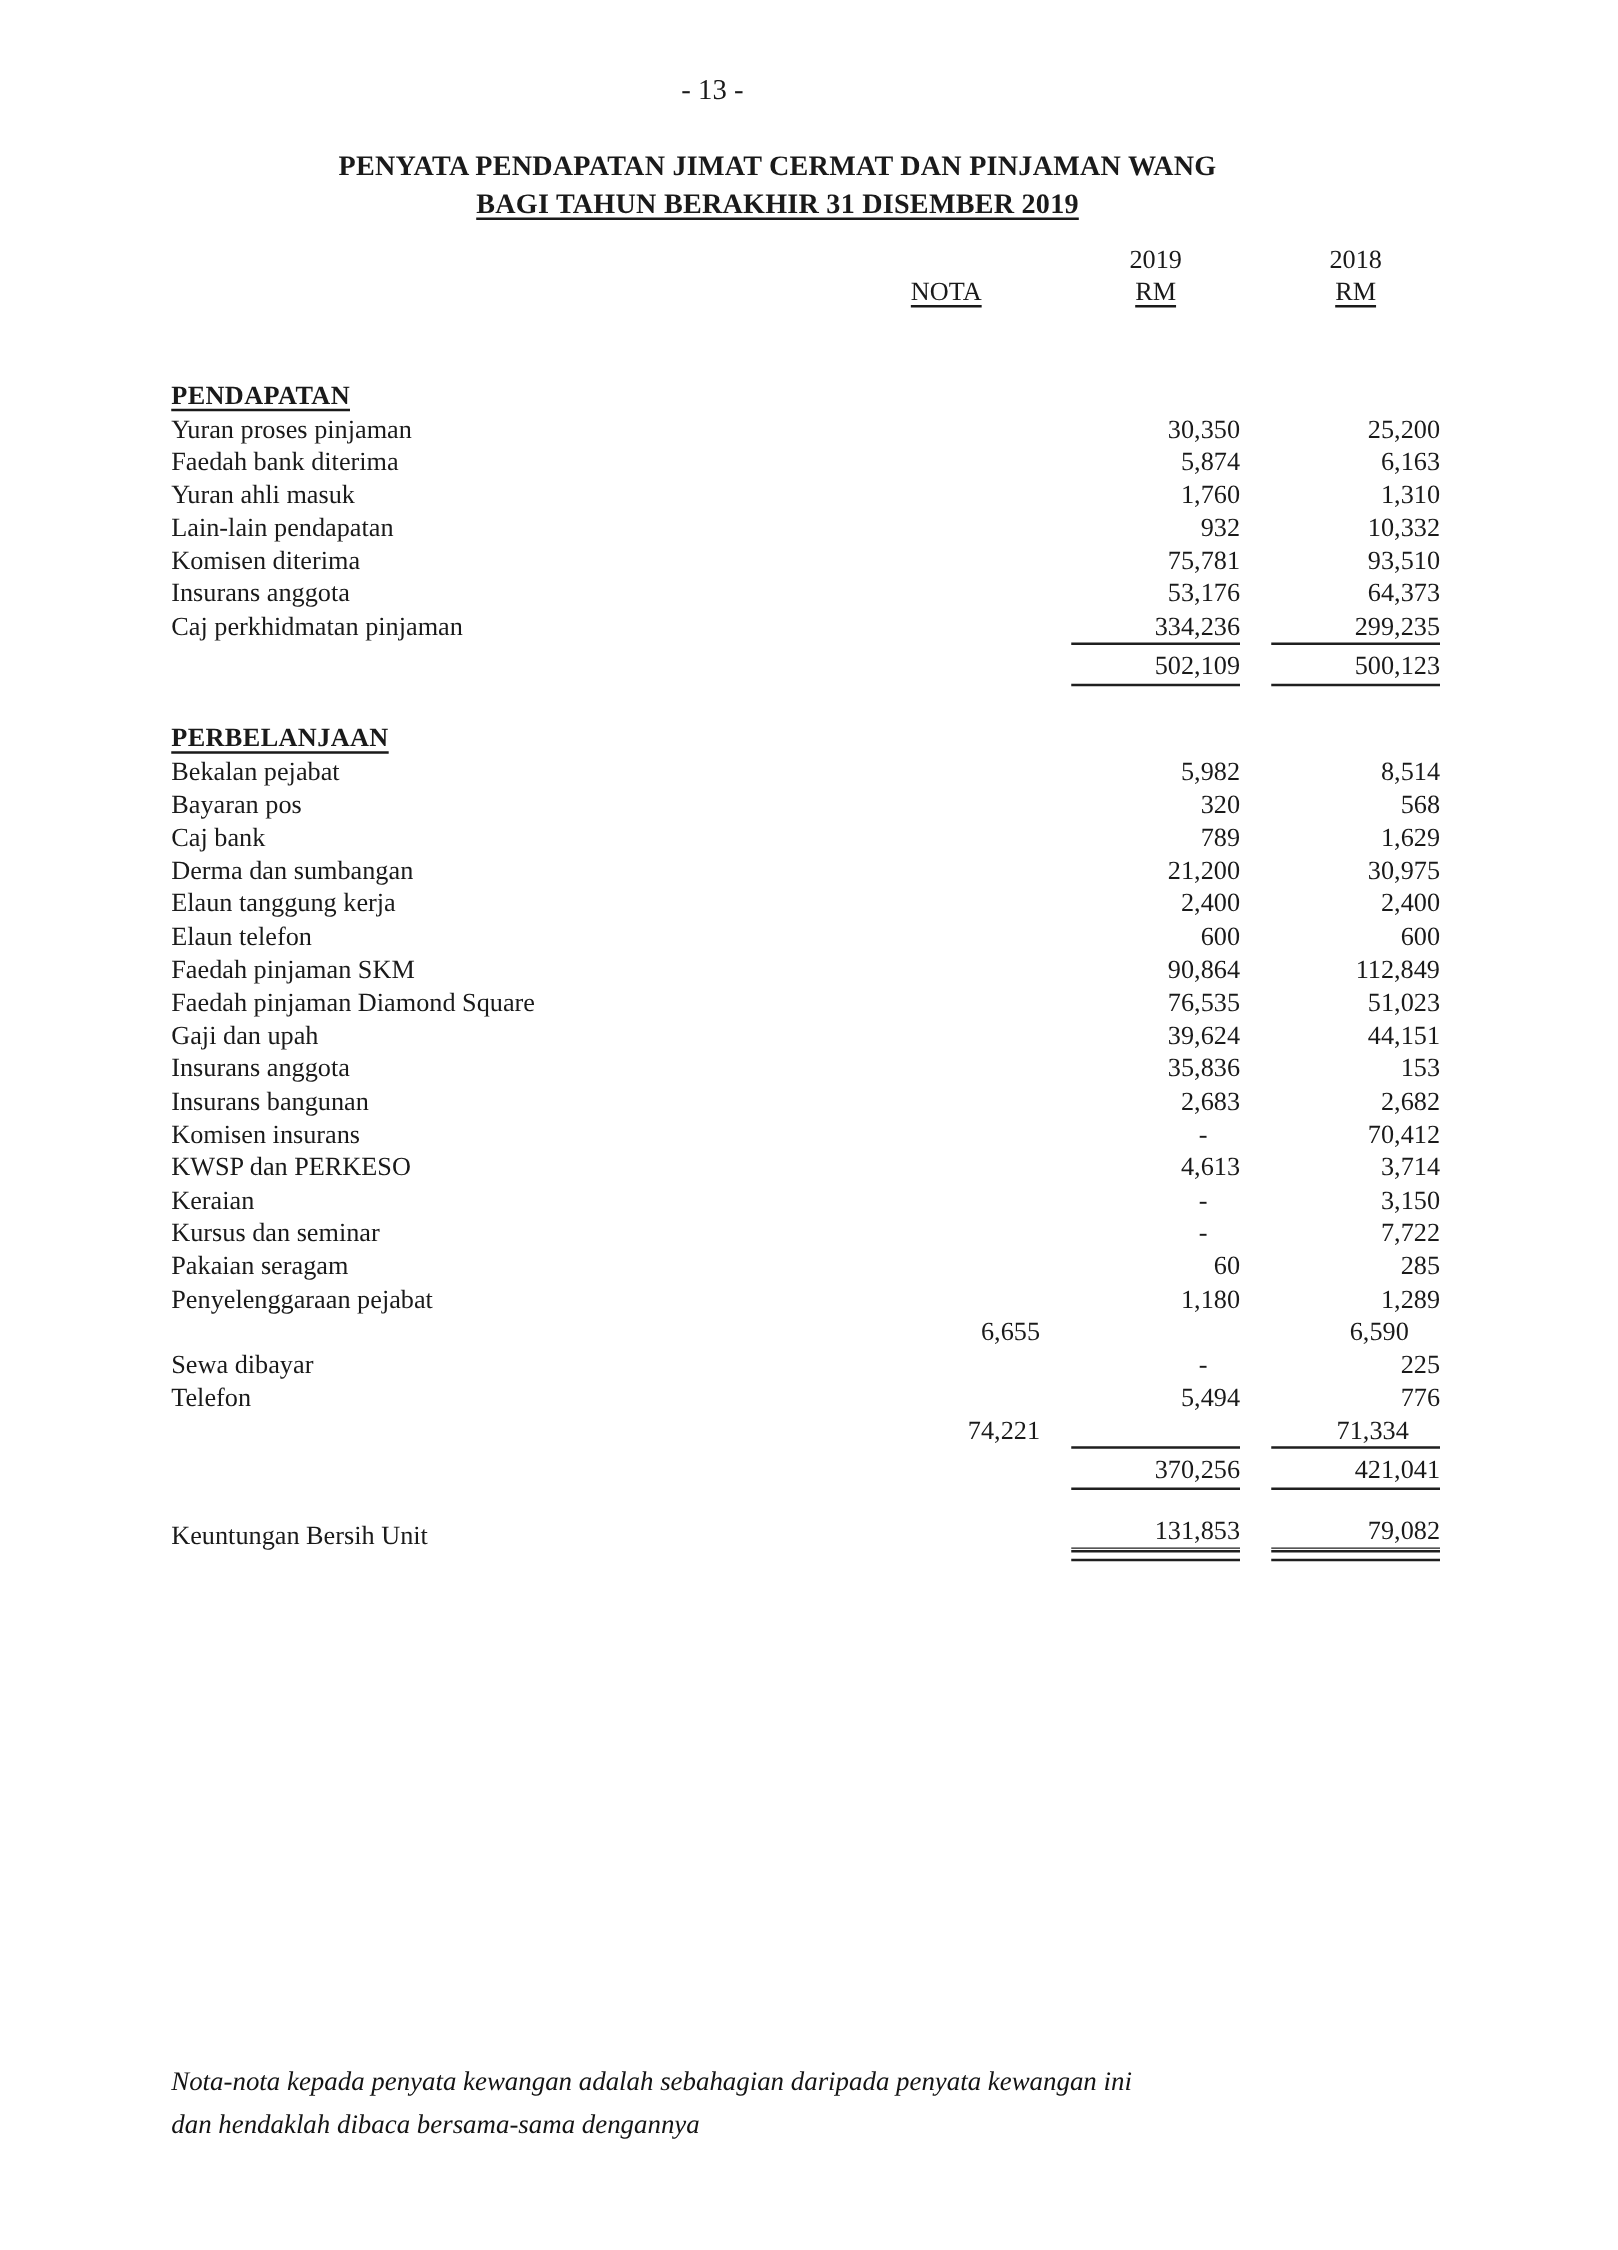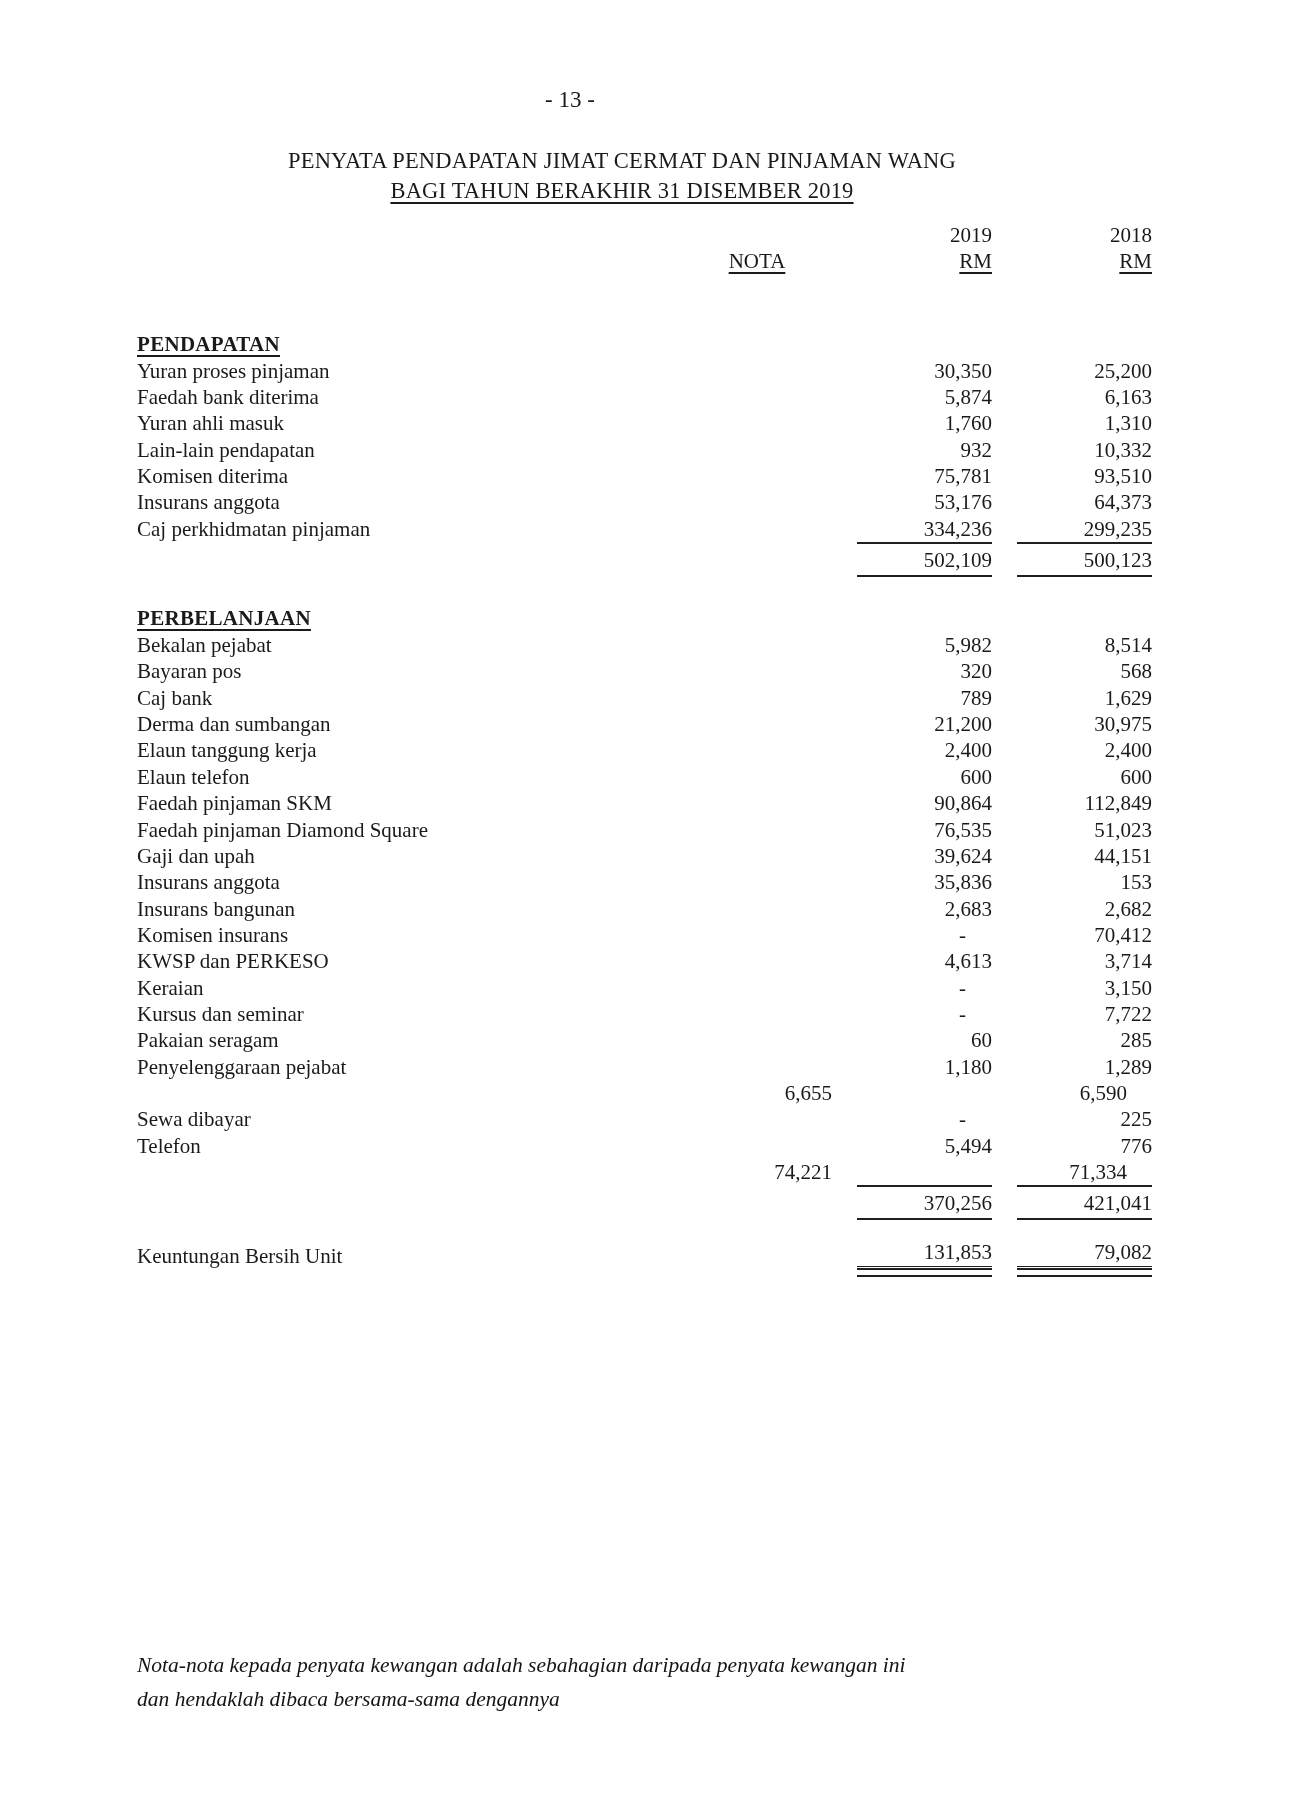--- a/index.html
+++ b/index.html
@@ -2,42 +2,42 @@
 <html><head>
 <meta charset="utf-8">
 <style>
   html,body{margin:0;padding:0;}
   body{
     width:1294px;height:1800px;background:#ffffff;position:relative;
     font-family:"Liberation Serif", serif;color:#1a1a1a;
     -webkit-font-smoothing:antialiased;overflow:hidden;
   }
   .pageno{
-    padding-top:88px;width:880px;margin-left:130px;text-align:center;
+    padding-top:60px;width:880px;margin-left:130px;text-align:center;
     font-size:23px;line-height:24px;
   }
   .title-block{
     width:980px;margin-left:132px;margin-top:34px;text-align:center;
-    font-weight:400;font-size:22.5px;line-height:30px;letter-spacing:.2px;
+    font-weight:700;font-size:22.5px;line-height:30px;letter-spacing:.2px;
   }
   .underlined{text-decoration:underline;text-decoration-thickness:2px;text-underline-offset:4px;}
   .thin-underline{text-decoration:underline;text-decoration-thickness:1.5px;text-underline-offset:4px;}
 
   .fin-table{margin-left:137px;width:1015px;font-size:21px;}
   .trow{
     display:grid;grid-template-columns:560px 120px 175px 25px 135px;
     height:26.35px;line-height:26.35px;align-items:end;
   }
   .trow.tall{height:27px;line-height:27px;font-family:Liberation Serif, serif;}
   .lbl{text-align:left;white-space:nowrap;}
   .nota-cell{text-align:center;}
   .a1,.a2{text-align:right;}
   .amt{display:block;width:135px;margin-left:auto;text-align:right;white-space:nowrap;}
   .amt.dash{padding-right:26px;box-sizing:border-box;}
-  .hdr-center .amt{}
+  .hdr-center .amt{text-align:center;}
   .years-row{margin-top:16px;}
   .gap-lg{height:56px;}
   .gap-md{height:29px;}
   .sect .lbl{font-weight:700;text-decoration:underline;text-decoration-thickness:2px;text-underline-offset:4px;letter-spacing:.3px;}
   .total-row{height:34px;line-height:24px;}
   .total-row .amt{
     border-top:2px solid #1f1f1f;border-bottom:2px solid #1f1f1f;
     padding:4px 0 3px 0;
   }
   .net-row{margin-top:18px;height:30px;line-height:22px;}

